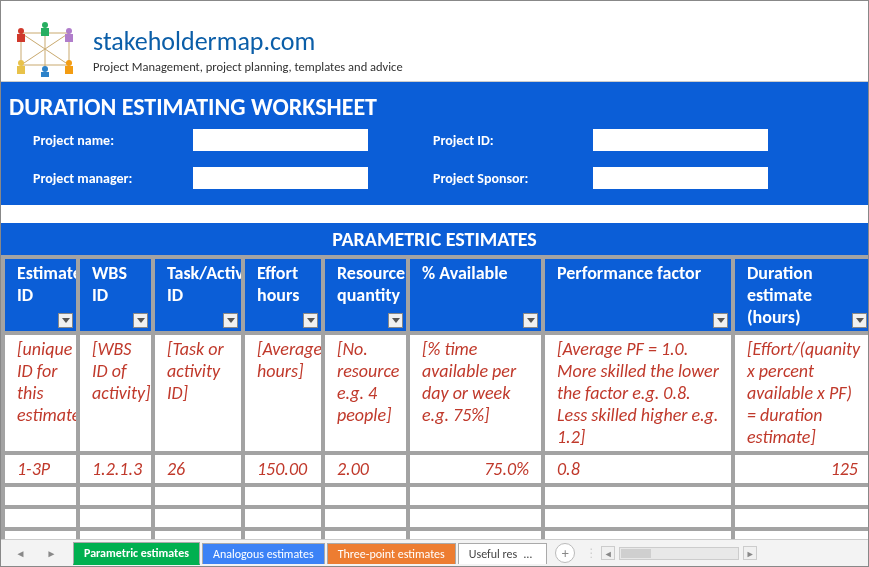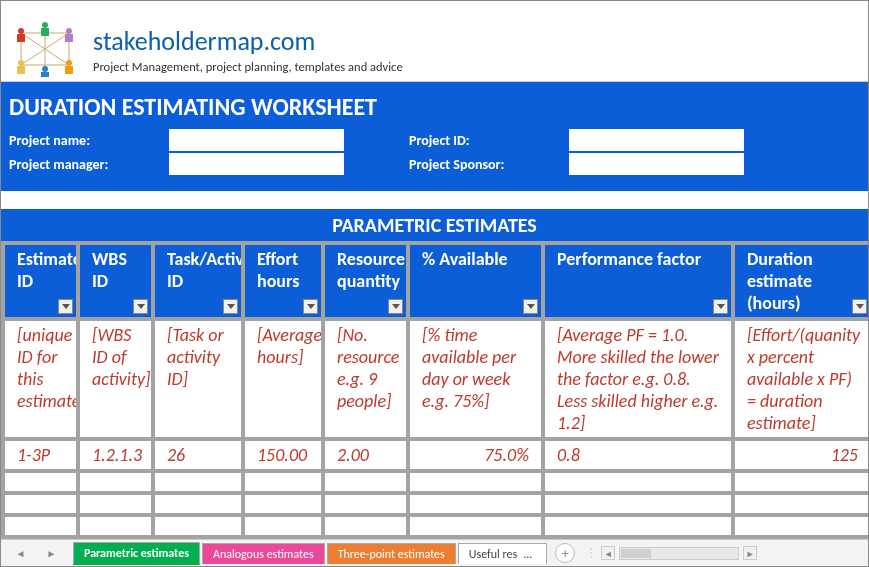--- a/index.html
+++ b/index.html
@@ -5,40 +5,40 @@
   * { box-sizing: border-box; margin: 0; padding: 0; }
   body { font-family: Calibri, Arial, sans-serif; background: #fff; width: 869px; height: 567px; overflow: hidden; position: relative; border: 1px solid #888; }
   .header { display: flex; align-items: flex-start; padding: 6px 8px 4px 8px; gap: 12px; border-bottom: 1px solid #ccc; margin-top: 14px; }
   .logo { width: 72px; height: 56px; position: relative; }
   .logo svg { width: 100%; height: 100%; }
   .brand { padding-top: 4px; }
   .brand .site { font-size: 26px; color: #0b5ea8; }
   .brand .tag { font-size: 12.5px; color: #333; margin-top: 2px; }
   .titlebar { background: #0b5ed7; padding: 6px 8px 16px 8px; }
   .titlebar h1 { color: #fff; font-size: 24px; font-weight: 700; padding: 4px 0 8px 0; }
-  .meta { display: grid; grid-template-columns: 160px 180px 60px 160px 180px; row-gap: 2px; align-items: center; }
+  .meta { display: grid; grid-template-columns: 160px 180px 60px 160px 180px; row-gap: 16px; align-items: center; margin-left: 24px; }
   .meta .lbl { color: #fff; font-size: 14px; font-weight: 700; }
   .meta input { height: 22px; border: 1px solid #fff; background: #fff; width: 175px; font-size: 13px; padding: 0 4px; }
   .spacer { height: 18px; background: #fff; }
   .subhead { background: #0b5ed7; color: #fff; font-size: 20px; font-weight: 700; text-align: center; padding: 4px 0; }
   table { border-collapse: collapse; width: 869px; table-layout: fixed; }
   th, td { border: 4px solid #a3a3a3; font-size: 18px; vertical-align: top; padding: 3px 12px; overflow: hidden; }
   thead th { background: #0b5ed7; color: #fff; font-weight: 700; text-align: left; position: relative; height: 56px; }
   .filter { position: absolute; bottom: 3px; right: 3px; width: 15px; height: 15px; background: #f0f0f0; border: 1px solid #888; display: flex; align-items: center; justify-content: center; }
   .filter::after { content: ""; border-left: 4px solid transparent; border-right: 4px solid transparent; border-top: 5px solid #555; }
   tbody td { height: 22px; color: #333; }
   tbody tr.hints td { color: #c0392b; font-style: italic; height: 88px; }
   tbody tr.data td { color: #c0392b; font-style: italic; }
   .right { text-align: right; }
   .tabbar { position: absolute; bottom: 0; left: 0; right: 0; height: 27px; background: #f3f3f3; border-top: 1px solid #ccc; display: flex; align-items: center; font-size: 12px; }
   .tabnav { width: 70px; display: flex; justify-content: space-around; padding: 0 4px; color: #888; }
   .tabnav span { font-size: 10px; }
   .tab { padding: 3px 10px; border: 1px solid #aaa; border-bottom: none; background: #fff; margin-left: 2px; white-space: nowrap; }
   .tab.green1 { background: #00b050; color: #fff; font-weight: 700; border-bottom: 2px solid #00b050; }
-  .tab.green2 { background: #ec4899; color: #fff; }
+  .tab.green2 { background: #3b82f6; color: #fff; }
   .tab.orange { background: #ed7d31; color: #fff; }
   .tab.gray { background: #fff; color: #444; }
   .addtab { width: 20px; height: 20px; border: 1px solid #bbb; border-radius: 50%; display: flex; align-items: center; justify-content: center; margin-left: 8px; color: #888; font-size: 14px; background: #fff; }
   .hscroll { flex: 1; display: flex; align-items: center; justify-content: flex-start; margin-left: 10px; gap: 4px; color: #888; }
   .hscroll .track { height: 13px; width: 120px; background: #e8e8e8; border: 1px solid #ccc; position: relative; }
   .hscroll .thumb { position: absolute; left: 1px; top: 1px; height: 9px; width: 30px; background: #cfcfcf; }
   .hscroll .arrow { width: 14px; height: 14px; border: 1px solid #ccc; background: #f0f0f0; display: flex; align-items: center; justify-content: center; font-size: 9px; }
   .dots { margin: 0 4px; }
 </style>
 </head>
@@ -116,21 +116,21 @@
       <th><span>Performance factor</span><div class="filter"></div></th>
       <th><span>Duration estimate (hours)</span><div class="filter"></div></th>
     </tr>
   </thead>
   <tbody>
     <tr class="hints">
       <td>[unique ID for this estimate]</td>
       <td>[WBS ID of activity]</td>
       <td>[Task or activity ID]</td>
       <td>[Average hours]</td>
-      <td>[No. resource e.g. 9 people]</td>
+      <td>[No. resource e.g. 4 people]</td>
       <td>[% time available per day or week e.g. 75%]</td>
       <td>[Average PF = 1.0. More skilled the lower the factor e.g. 0.8. Less skilled higher e.g. 1.2]</td>
       <td>[Effort/(quanity x percent available x PF) = duration estimate]</td>
     </tr>
     <tr class="data">
       <td>1-3P</td>
       <td>1.2.1.3</td>
       <td>26</td>
       <td>150.00</td>
       <td>2.00</td>

